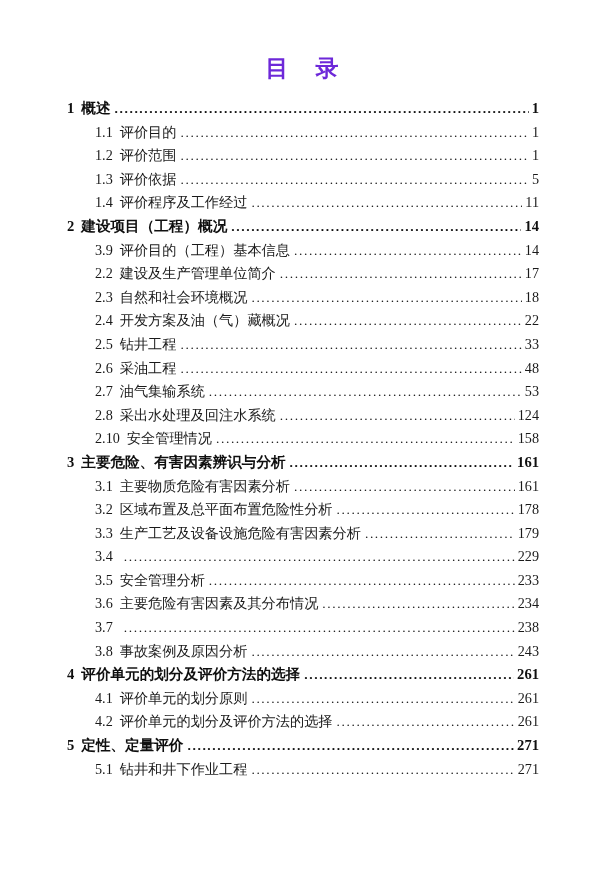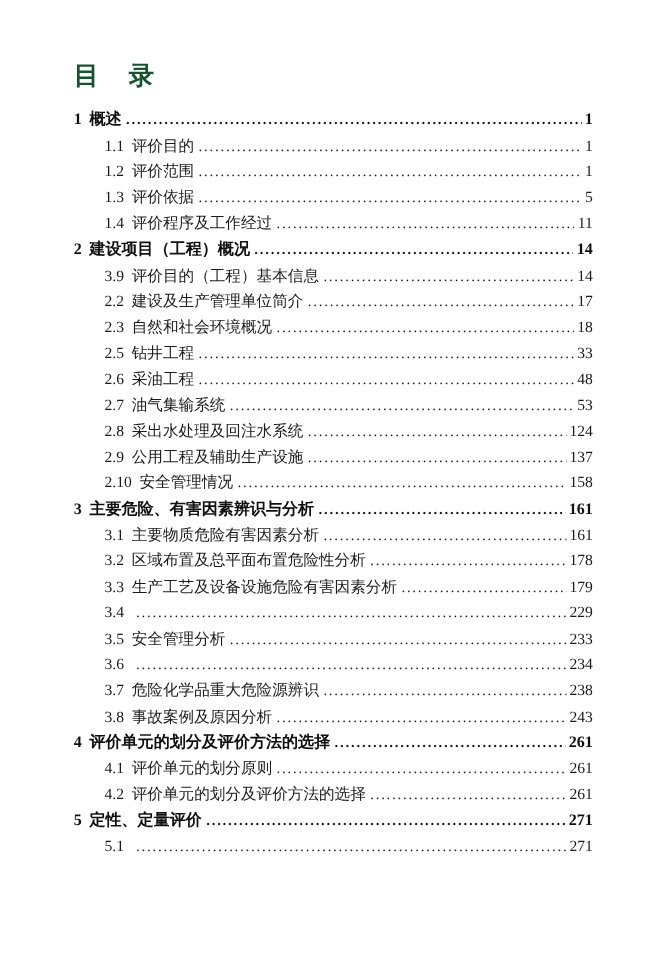--- a/index.html
+++ b/index.html
@@ -14,25 +14,26 @@
     margin: 0 auto;
     background: #ffffff;
     box-sizing: border-box;
     padding: 54px 61px 0 67px;
     font-family: "Liberation Serif", "DejaVu Serif", serif;
     color: #161616;
     overflow: hidden;
   }
   .title {
     margin: 0 0 13px 0;
+    text-align: center;
     font-size: 23px;
     font-weight: 700;
     letter-spacing: 2px;
     line-height: 30px;
-    color: #14532d;
+    color: #6d28d9;
   }
   .toc {
     width: 100%;
   }
   .row {
     display: flex;
     align-items: baseline;
     height: 23.6px;
     line-height: 23.6px;
     font-size: 14.2px;
@@ -124,20 +125,26 @@
     <span class="leader"></span>
     <span class="pg">17</span>
   </div>
       <div class="row l2">
     <span class="num">2.3</span>
     <span class="label">自然和社会环境概况</span>
     <span class="leader"></span>
     <span class="pg">18</span>
   </div>
       <div class="row l2">
+    <span class="num">2.4</span>
+    <span class="label">开发方案及油（气）藏概况</span>
+    <span class="leader"></span>
+    <span class="pg">22</span>
+  </div>
+      <div class="row l2">
     <span class="num">2.5</span>
     <span class="label">钻井工程</span>
     <span class="leader"></span>
     <span class="pg">33</span>
   </div>
       <div class="row l2">
     <span class="num">2.6</span>
     <span class="label">采油工程</span>
     <span class="leader"></span>
     <span class="pg">48</span>
@@ -148,26 +155,20 @@
     <span class="leader"></span>
     <span class="pg">53</span>
   </div>
       <div class="row l2">
     <span class="num">2.8</span>
     <span class="label">采出水处理及回注水系统</span>
     <span class="leader"></span>
     <span class="pg">124</span>
   </div>
       <div class="row l2">
-    <span class="num">2.9</span>
-    <span class="label">公用工程及辅助生产设施</span>
-    <span class="leader"></span>
-    <span class="pg">137</span>
-  </div>
-      <div class="row l2">
     <span class="num">2.10</span>
     <span class="label">安全管理情况</span>
     <span class="leader"></span>
     <span class="pg">158</span>
   </div>
       <div class="row l1">
     <span class="num">3</span>
     <span class="label">主要危险、有害因素辨识与分析</span>
     <span class="leader"></span>
     <span class="pg">161</span>
@@ -196,26 +197,26 @@
     <span class="pg">229</span>
   </div>
       <div class="row l2">
     <span class="num">3.5</span>
     <span class="label">安全管理分析</span>
     <span class="leader"></span>
     <span class="pg">233</span>
   </div>
       <div class="row l2">
     <span class="num">3.6</span>
+    <span class="label">主要危险有害因素及其分布情况</span>
     <span class="leader"></span>
     <span class="pg">234</span>
   </div>
       <div class="row l2">
     <span class="num">3.7</span>
-    <span class="label">危险化学品重大危险源辨识</span>
     <span class="leader"></span>
     <span class="pg">238</span>
   </div>
       <div class="row l2">
     <span class="num">3.8</span>
     <span class="label">事故案例及原因分析</span>
     <span class="leader"></span>
     <span class="pg">243</span>
   </div>
       <div class="row l1">
@@ -237,17 +238,18 @@
     <span class="pg">261</span>
   </div>
       <div class="row l1">
     <span class="num">5</span>
     <span class="label">定性、定量评价</span>
     <span class="leader"></span>
     <span class="pg">271</span>
   </div>
       <div class="row l2">
     <span class="num">5.1</span>
+    <span class="label">钻井和井下作业工程</span>
     <span class="leader"></span>
     <span class="pg">271</span>
   </div>
     </div>
 </div>
 
 </body></html>

